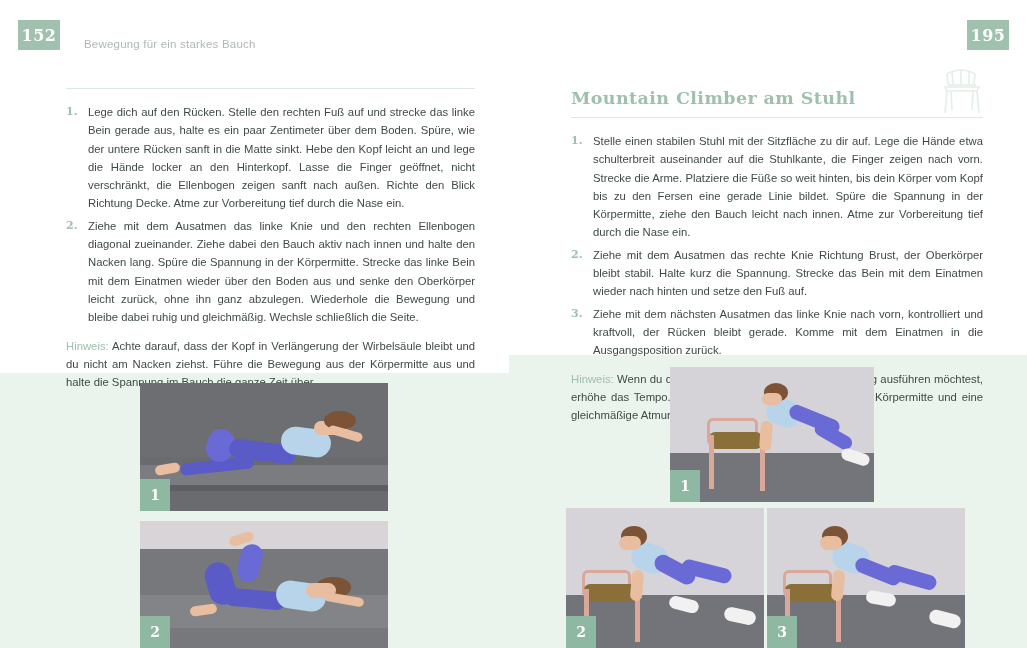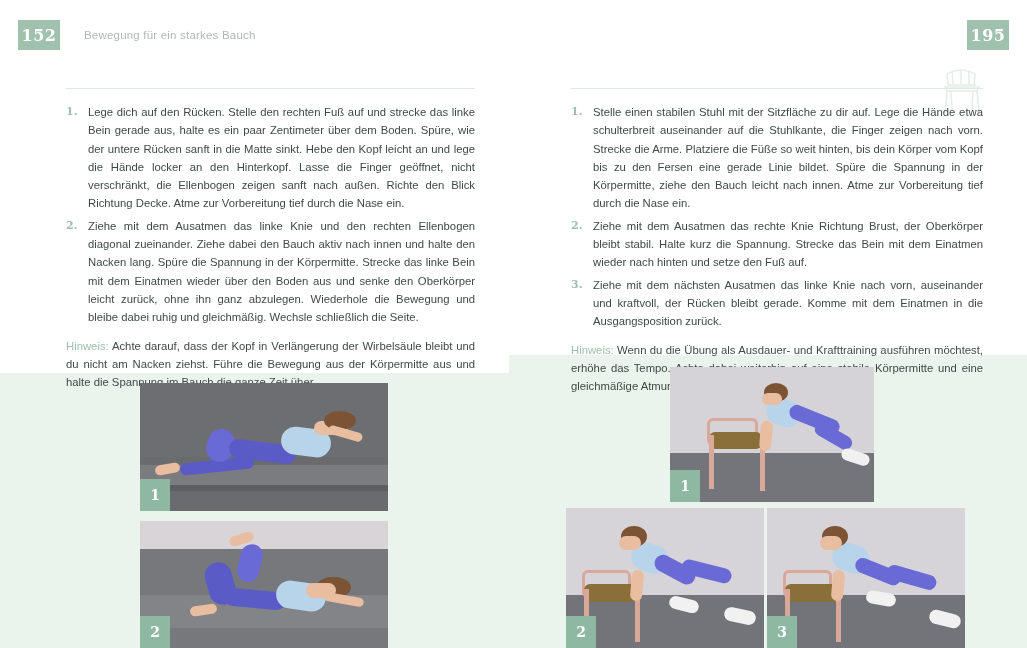--- a/index.html
+++ b/index.html
@@ -11,21 +11,21 @@
     position:relative;
   }
   .spread{position:absolute;inset:0;}
 
   
   .panel{position:absolute;background:#eaf3ec;}
   .panel-left{left:0;top:373px;width:509px;height:275px;}
   .panel-right{left:509px;top:355px;width:518px;height:293px;}
 
   
-  .runhead{position:absolute;top:20px;height:30px;display:flex;align-items:center;}
+  .runhead{position:absolute;top:20px;height:30px;display:flex;align-items:flex-end;}
   .runhead-left{left:18px;}
   .runhead-right{right:18px;flex-direction:row;}
   .folio{
     width:42px;height:30px;background:#9fc1ae;color:#ffffff;
     display:flex;align-items:center;justify-content:center;
     font-family:"DejaVu Serif", serif;font-weight:700;font-size:16px;
     letter-spacing:.5px;
   }
   .runtext{
     color:#b0b8b4;font-size:11.5px;letter-spacing:.2px;white-space:nowrap;
@@ -182,26 +182,27 @@
         <path d="M14 16 L15 27"></path>
         <path d="M42 16 L41 27"></path>
         <path d="M19 13 L20 26 M28 11 L28 26 M36 13 L36 26"></path>
         <path d="M12 29 L46 29 L44 33 L14 33 Z"></path>
         <path d="M14 33 L12 55 M44 33 L46 55 M18 33 L19 52 M40 33 L39 52"></path>
         <path d="M15 27 L43 27"></path>
       </svg>
     </div>
 
     <div class="col col-right">
+      <h2 class="ex-title">Mountain Climber am Stuhl</h2>
       <div class="rule"></div>
 
       <ol class="steps">
         <li>Stelle einen stabilen Stuhl mit der Sitzfläche zu dir auf. Lege die Hände etwa schulterbreit auseinander auf die Stuhlkante, die Finger zeigen nach vorn. Strecke die Arme. Platziere die Füße so weit hinten, bis dein Körper vom Kopf bis zu den Fersen eine gerade Linie bildet. Spüre die Spannung in der Körpermitte, ziehe den Bauch leicht nach innen. Atme zur Vorbereitung tief durch die Nase ein.</li>
         <li>Ziehe mit dem Ausatmen das rechte Knie Richtung Brust, der Oberkörper bleibt stabil. Halte kurz die Spannung. Strecke das Bein mit dem Einatmen wieder nach hinten und setze den Fuß auf.</li>
-        <li>Ziehe mit dem nächsten Ausatmen das linke Knie nach vorn, auseinander und kraftvoll, der Rücken bleibt gerade. Komme mit dem Einatmen in die Ausgangsposition zurück.</li>
+        <li>Ziehe mit dem nächsten Ausatmen das linke Knie nach vorn, kontrolliert und kraftvoll, der Rücken bleibt gerade. Komme mit dem Einatmen in die Ausgangsposition zurück.</li>
       </ol>
 
       <p class="hint"><span class="hint-label">Hinweis:</span><span> Wenn du die Übung als Ausdauer- und Krafttraining ausführen möchtest, erhöhe das Tempo. Achte dabei weiterhin auf eine stabile Körpermitte und eine gleichmäßige Atmung.</span></p>
     </div>
 
     <div class="photo" style="left:161px;top:367px;width:204px;height:135px;">
       <div class="scene">
         <div class="wall" style="height:64%;background:#d5d2d8;"></div>
         <div class="floor" style="height:36%;background:#74757a;"></div>
         <div class="chair-back" style="left:18%;top:38%;width:22%;height:16%;"></div>

